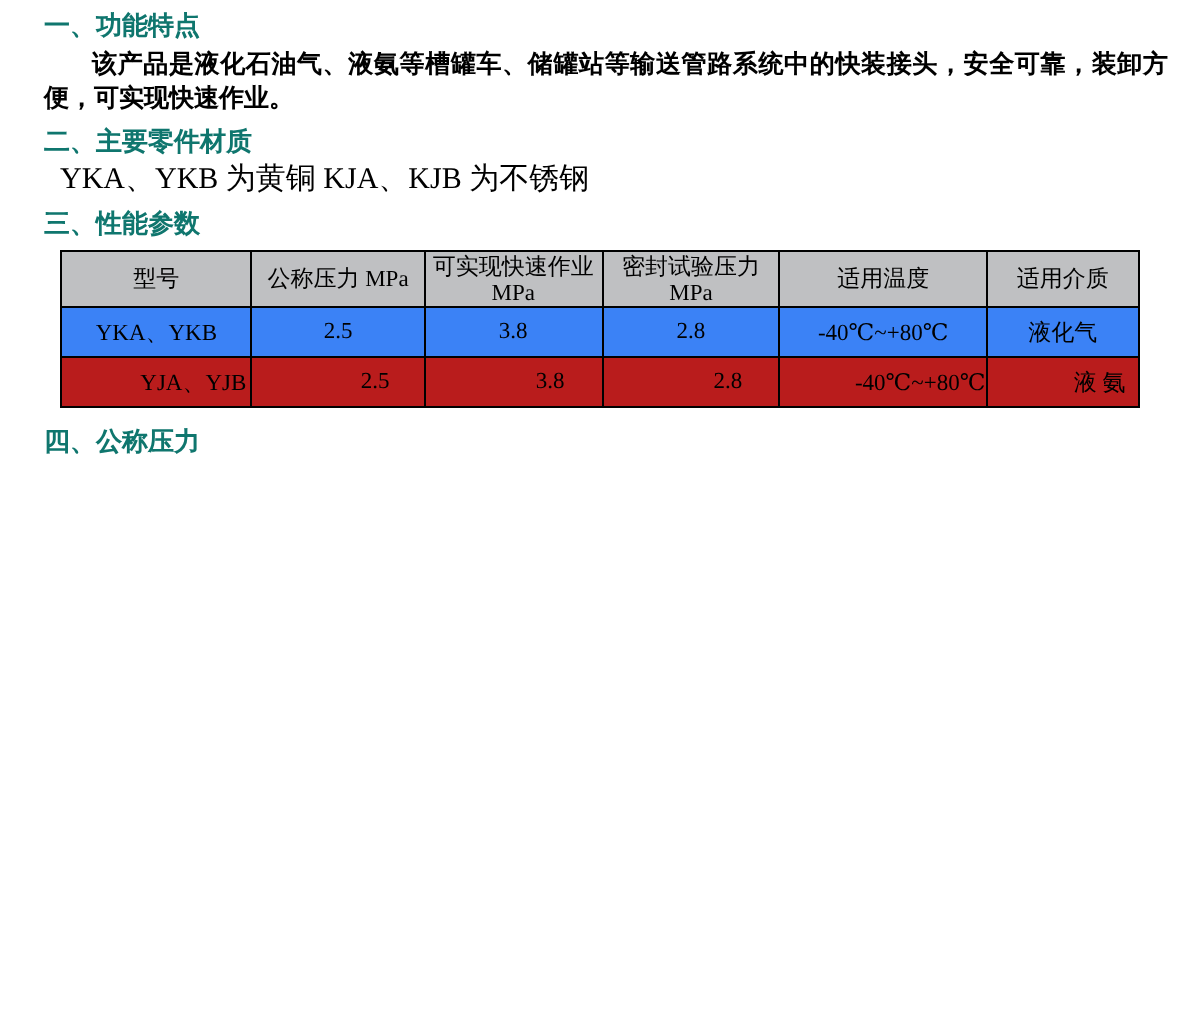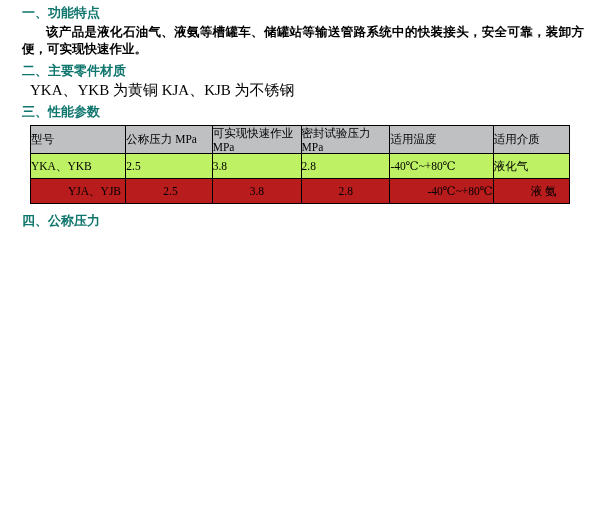--- a/index.html
+++ b/index.html
@@ -50,40 +50,41 @@
     margin: 0 16px 0 30px;
   }
 
   table.grid {
     border-collapse: collapse;
     font-size: 11.5px;
     font-family: "Liberation Serif", "DejaVu Serif", serif;
   }
   table.grid td, table.grid th {
     border: 1px solid #000000;
+    text-align: center;
     font-weight: normal;
     padding: 0;
   }
 
   
   .perf-wrap {
     margin: 4px 0 0 30px;
   }
   table.perf {
     width: 540px;
   }
   table.perf td {
     height: 24px;
   }
   table.perf tr.header td {
     background: #bfc0c2;
     height: 22px;
   }
   table.perf tr.row1 td {
-    background: #bef264;
+    background: #3b82f6;
   }
   table.perf tr.row2 td {
     background: #b91c1c;
     padding-left: 37px;
   }
   .col-model { width: 108px; }
   .col-p1 { width: 104px; }
   .col-p2 { width: 108px; }
   .col-p3 { width: 108px; }
   .col-temp { width: 96px; }

